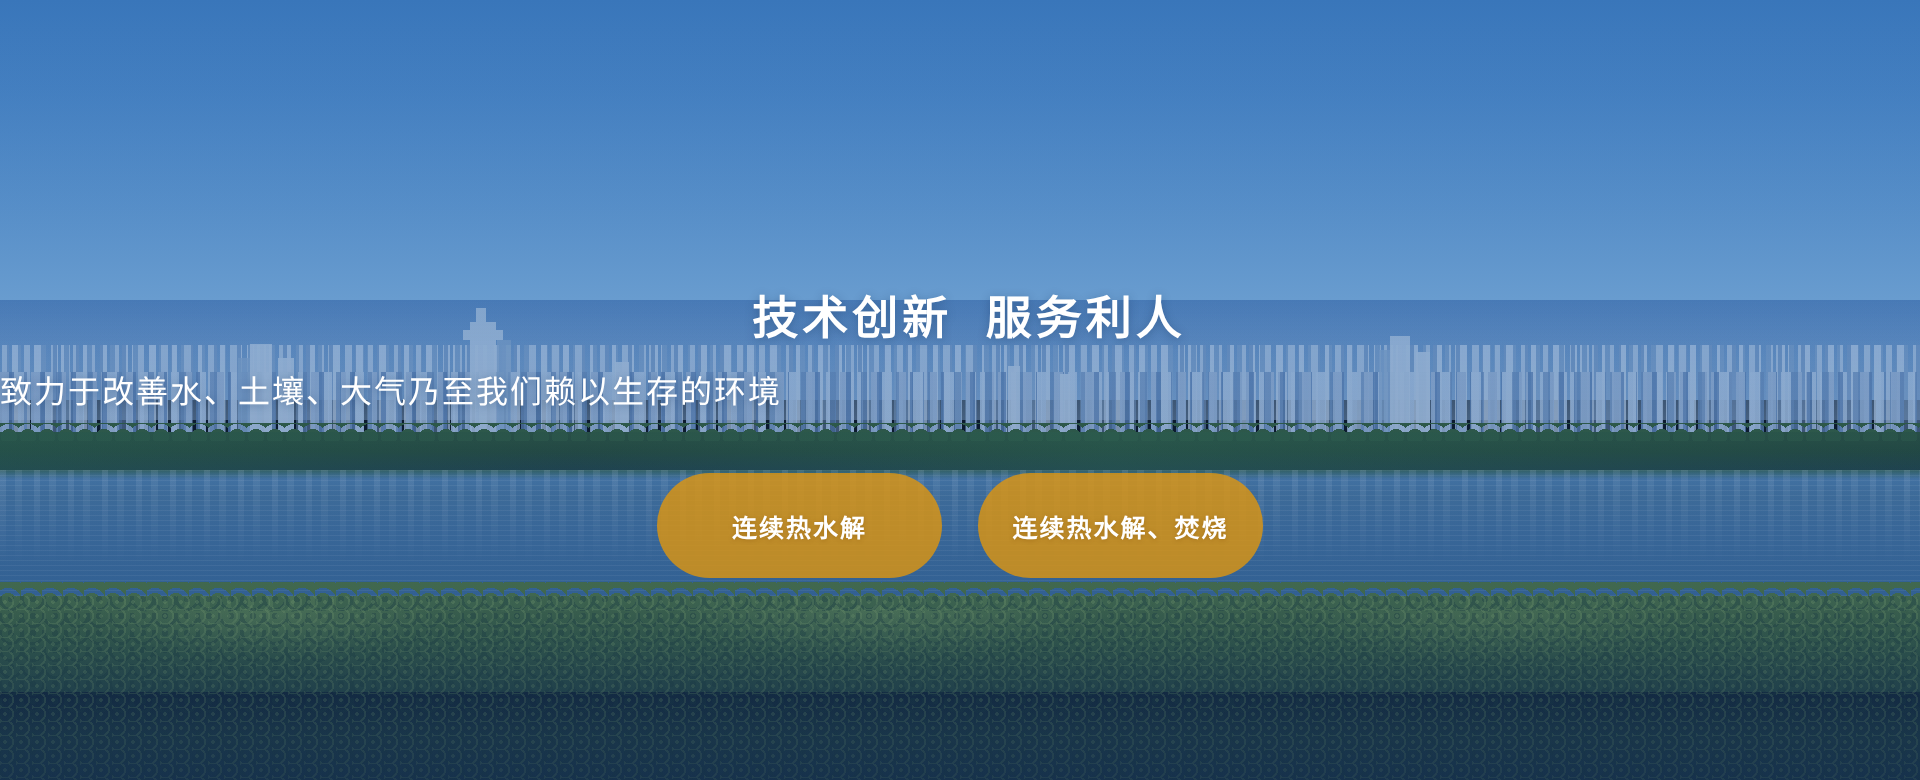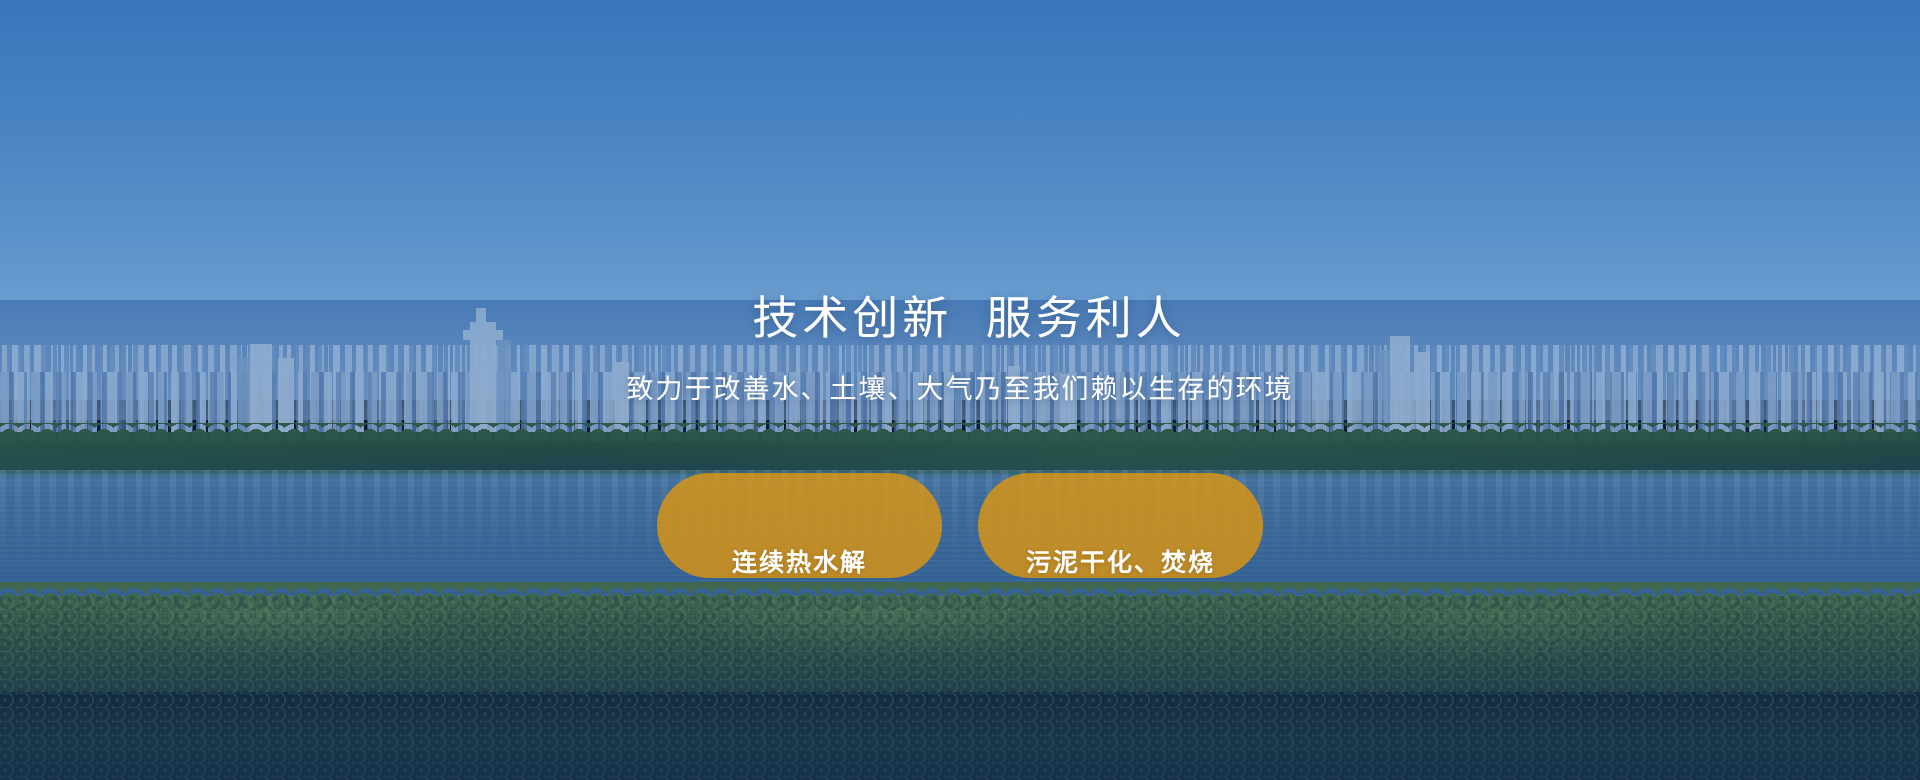--- a/index.html
+++ b/index.html
@@ -217,34 +217,33 @@
     align-items: center;
   }
 
   .headline {
     position: absolute;
     top: 260px;
     left: 18px; right: 0;
     text-align: center;
     color: #ffffff;
     font-size: 46px;
-    font-weight: normal;
+    font-weight: bold;
     letter-spacing: 4px;
     line-height: 1.18;
     text-shadow: 0 2px 10px rgba(20,50,90,.35);
     white-space: pre;
   }
 
   .subhead {
     position: absolute;
     top: 344px;
     left: 0; right: 0;
-    text-align: center;
     color: #ffffff;
-    font-size: 27px;
+    font-size: 32px;
     font-weight: normal;
     letter-spacing: 2px;
     line-height: 1.3;
     text-shadow: 0 1px 8px rgba(20,50,90,.4);
     margin-top: 28px;
   }
 
   .pill-row {
     position: absolute;
     top: 473px;
@@ -253,21 +252,21 @@
     justify-content: center;
     gap: 36px;
   }
 
   .pill {
     width: 285px;
     height: 105px;
     border-radius: 54px;
     background: rgba(224,150,14, .80);
     display: flex;
-    align-items: flex-end;
+    align-items: center;
     justify-content: center;
     cursor: pointer;
   }
   .pill-label {
     color: #ffffff;
     font-size: 25px;
     font-weight: bold;
     letter-spacing: 2px;
     text-shadow: 0 1px 4px rgba(120,70,0,.35);
     white-space: nowrap;
@@ -329,18 +328,18 @@
 
     <h1 class="headline">技术创新  服务利人</h1>
 
     <p class="subhead">致力于改善水、土壤、大气乃至我们赖以生存的环境</p>
 
     <div class="pill-row">
       <div class="pill">
         <span class="pill-label">连续热水解</span>
       </div>
       <div class="pill">
-        <span class="pill-label">污泥干化、焚烧</span>
+        <span class="pill-label">连续热水解、焚烧</span>
       </div>
     </div>
 
   </div>
 </div>
 
 </body></html>

